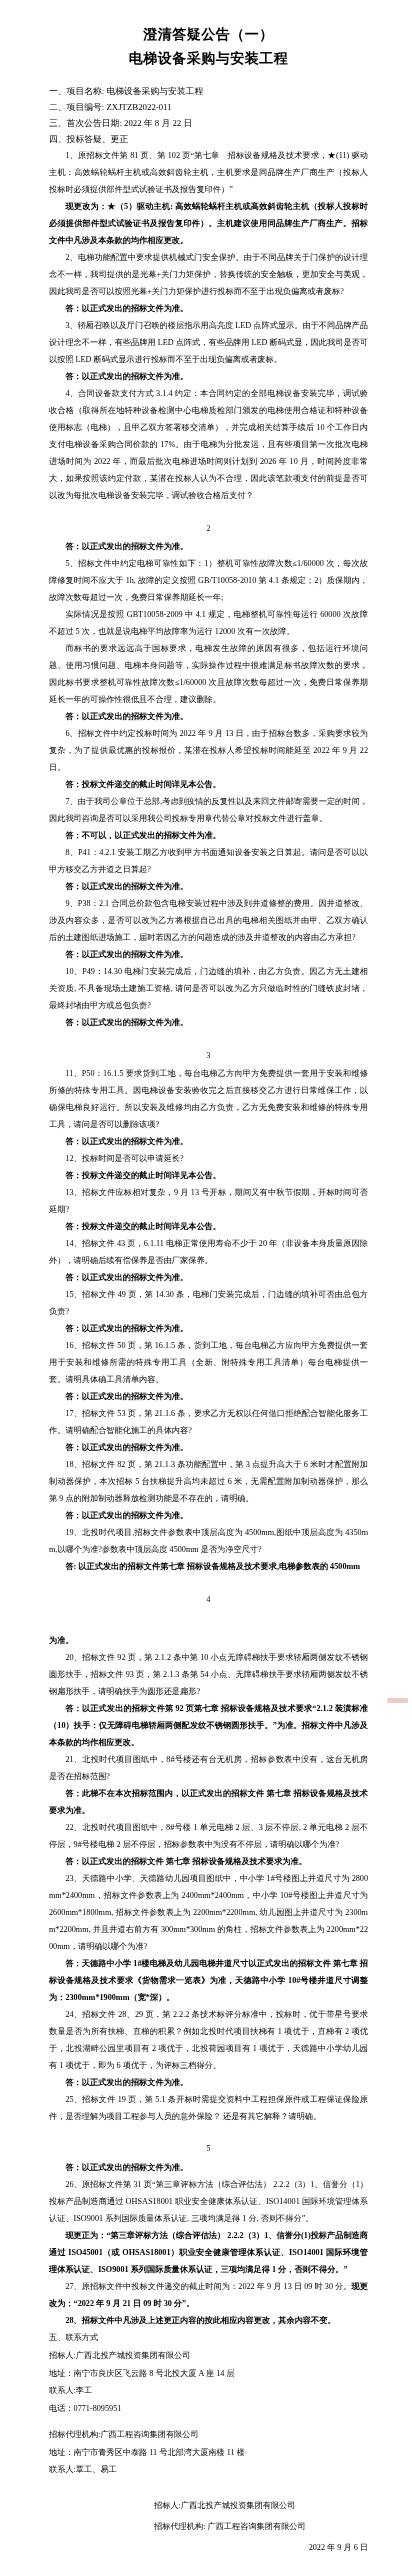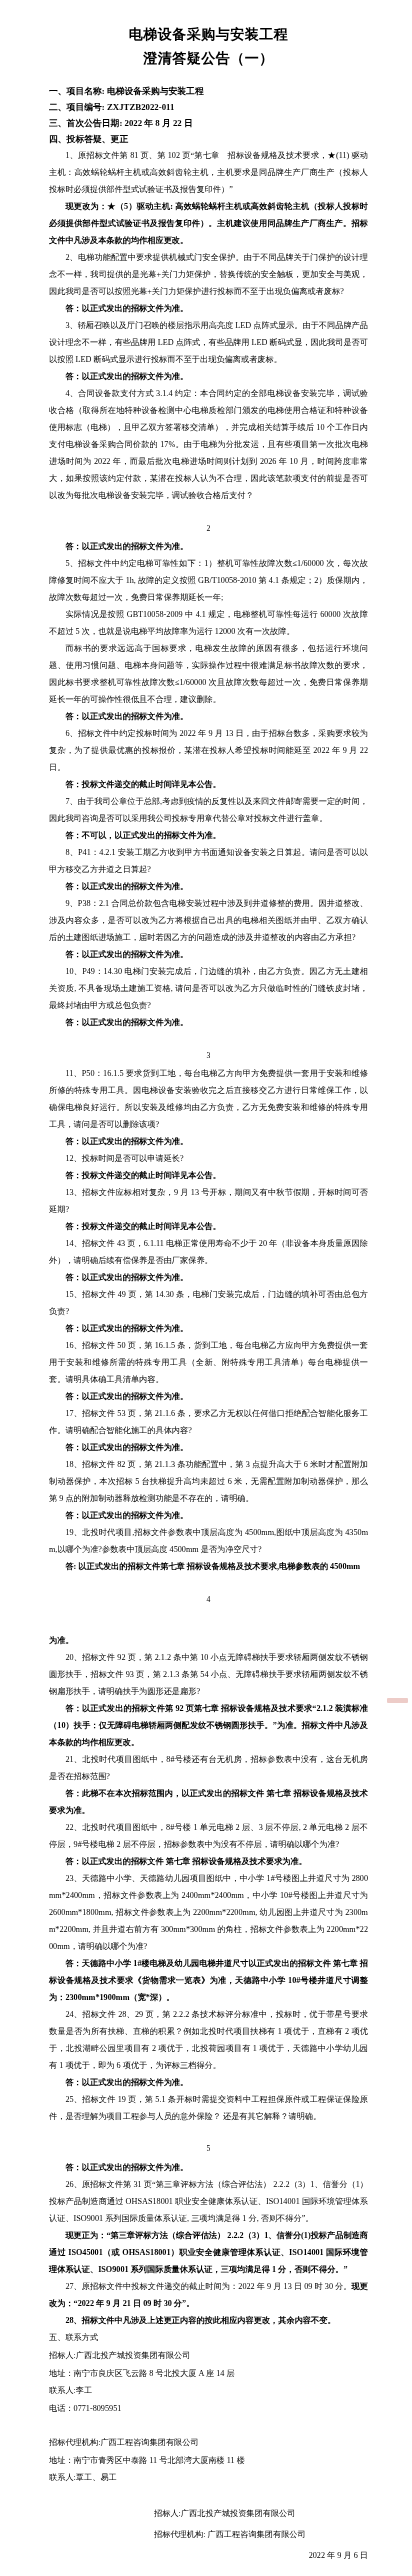--- a/index.html
+++ b/index.html
@@ -29,41 +29,41 @@
 
   .para {
     margin: 0;
     font-size: 8.2px;
     line-height: 17px;
     text-align: justify;
     text-indent: 2em;
     word-break: break-all;
   }
   .sect {            
-    font-weight: 700;
+    font-weight: 400;
     text-indent: 0;
     font-size: 8.8px;
     line-height: 16px;
   }
   .plain {           
     text-indent: 0;
     line-height: 18.5px;
   }
   .ans { font-weight: 700; }
   .ni { text-indent: 0; margin-top: 24px; }
   .pgnum {
     text-align: center;
     text-indent: 0;
     font-size: 7.7px;
     font-weight: 400;
     margin-top: 15.5px;
     margin-bottom: 1.5px;
   }
   .ct { text-indent: 0; line-height: 17.5px; }
-  .gap { margin-top: 17px; }
+  .gap { margin-top: 9px; }
   .sg { text-indent: 0; padding-left: 105px; line-height: 21px; }
   .gap2 { margin-top: 16.5px; }
   .dt { text-align: right; text-indent: 0; line-height: 20.6px; margin-top: 1px; }
   .b { font-weight: 700; }
 
   
   .stamp-artifact {
     position: absolute;
     left: 387px;
     top: 1698px;
@@ -73,22 +73,22 @@
     border-radius: 1px;
     filter: blur(0.5px);
   }
 </style>
 </head>
 <body>
 
 <div class="page-wrap">
   <div class="content">
     <div class="title-block">
+      <div class="title-line">澄清答疑公告（一）</div>
       <div class="title-line">电梯设备采购与安装工程</div>
-      <div class="title-line">澄清答疑公告（一）</div>
     </div>
     <div id="doc-body">
         <p class="para sect">一、项目名称: 电梯设备采购与安装工程</p>
         <p class="para sect">二、项目编号: ZXJTZB2022-011</p>
         <p class="para sect">三、首次公告日期: 2022 年 8 月 22 日</p>
         <p class="para sect">四、投标答疑、更正</p>
         <p class="para">1、原招标文件第 81 页、第 102 页“第七章　招标设备规格及技术要求，★(11) 驱动主机：高效蜗轮蜗杆主机或高效斜齿轮主机，主机要求是同品牌生产厂商生产（投标人投标时必须提供部件型式试验证书及报告复印件）”</p>
         <p class="para ans">现更改为：★（5）驱动主机: 高效蜗轮蜗杆主机或高效斜齿轮主机（投标人投标时必须提供部件型式试验证书及报告复印件）。主机建议使用同品牌生产厂商生产。招标文件中凡涉及本条款的均作相应更改。</p>
         <p class="para">2、电梯功能配置中要求提供机械式门安全保护。由于不同品牌关于门保护的设计理念不一样，我司提供的是光幕+关门力矩保护，替换传统的安全触板，更加安全与美观，因此我司是否可以按照光幕+关门力矩保护进行投标而不至于出现负偏离或者废标?</p>
         <p class="para ans">答：以正式发出的招标文件为准。</p>

